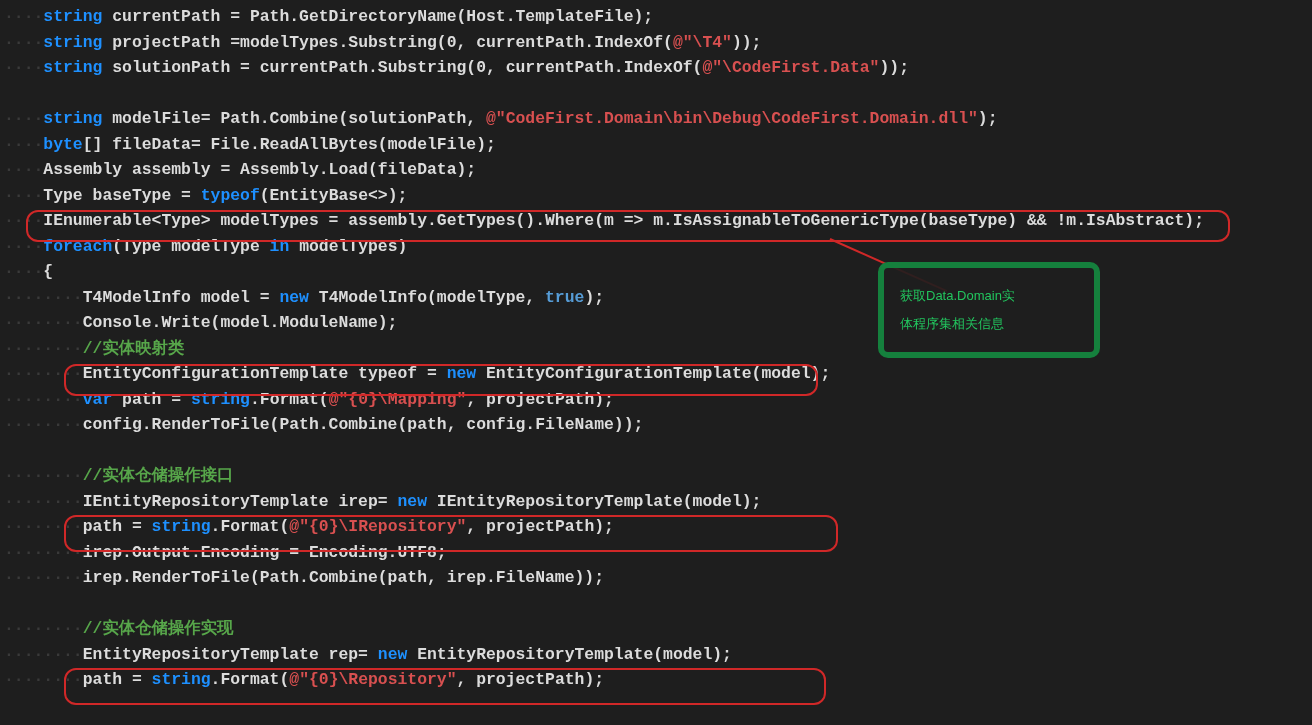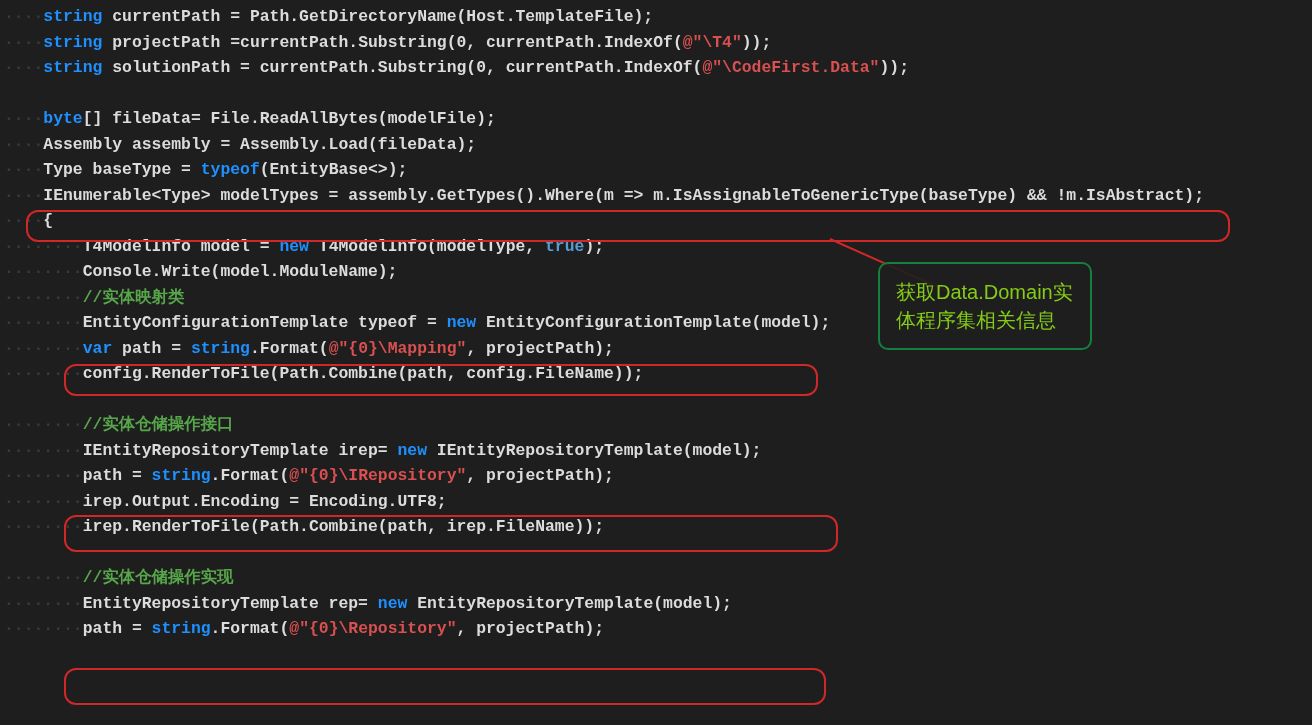--- a/index.html
+++ b/index.html
@@ -41,53 +41,55 @@
     pointer-events: none;
   }
   .anno-line {
     position: absolute;
     border-top: 2px solid #d02828;
     transform-origin: left center;
     pointer-events: none;
   }
   .callout {
     position: absolute;
-    border: 2px solid #15803d;
+    border: 6px solid #15803d;
     border-radius: 10px;
     background: rgba(30,30,30,0.9);
-    color: #84cc16;
+    color: #22c55e;
     font-family: "Microsoft YaHei", sans-serif;
-    font-size: 20px;
+    font-size: 13px;
     padding: 14px 16px;
     line-height: 28px;
     pointer-events: none;
   }
 </style>
 </head>
 <body>
 
 <div class="code-container">
 
 <div class="line"><span class="ws">····</span><span class="kw">string</span><span class="txt"> currentPath = Path.GetDirectoryName(Host.TemplateFile);</span></div>
 
-<div class="line"><span class="ws">····</span><span class="kw">string</span><span class="txt"> projectPath =currentPath.Substring(0, currentPath.IndexOf(</span><span class="str">@"\T4"</span><span class="txt">));</span></div>
+<div class="line"><span class="ws">····</span><span class="kw">string</span><span class="txt"> projectPath =modelTypes.Substring(0, currentPath.IndexOf(</span><span class="str">@"\T4"</span><span class="txt">));</span></div>
 
 <div class="line"><span class="ws">····</span><span class="kw">string</span><span class="txt"> solutionPath = currentPath.Substring(0, currentPath.IndexOf(</span><span class="str">@"\CodeFirst.Data"</span><span class="txt">));</span></div>
 
 <div class="line"> </div>
 
+<div class="line"><span class="ws">····</span><span class="kw">string</span><span class="txt"> modelFile= Path.Combine(solutionPath, </span><span class="str">@"CodeFirst.Domain\bin\Debug\CodeFirst.Domain.dll"</span><span class="txt">);</span></div>
 
 <div class="line"><span class="ws">····</span><span class="kw">byte</span><span class="txt">[] fileData= File.ReadAllBytes(modelFile);</span></div>
 
 <div class="line"><span class="ws">····</span><span class="txt">Assembly assembly = Assembly.Load(fileData);</span></div>
 
 <div class="line"><span class="ws">····</span><span class="txt">Type baseType = </span><span class="kw2">typeof</span><span class="txt">(EntityBase&lt;&gt;);</span></div>
 
 <div class="line"><span class="ws">····</span><span class="txt">IEnumerable&lt;Type&gt; modelTypes = assembly.GetTypes().Where(m =&gt; m.IsAssignableToGenericType(baseType) &amp;&amp; !m.IsAbstract);</span></div>
 
+<div class="line"><span class="ws">····</span><span class="kw">foreach</span><span class="txt">(Type modelType </span><span class="kw">in</span><span class="txt"> modelTypes)</span></div>
 
 <div class="line"><span class="ws">····</span><span class="txt">{</span></div>
 
 <div class="line"><span class="ws">········</span><span class="txt">T4ModelInfo model = </span><span class="kw">new</span><span class="txt"> T4ModelInfo(modelType, </span><span class="truekw">true</span><span class="txt">);</span></div>
 
 <div class="line"><span class="ws">········</span><span class="txt">Console.Write(model.ModuleName);</span></div>
 
 <div class="line"><span class="ws">········</span><span class="cmt">//实体映射类</span></div>
 
 <div class="line"><span class="ws">········</span><span class="txt">EntityConfigurationTemplate typeof = </span><span class="kw">new</span><span class="txt"> EntityConfigurationTemplate(model);</span></div>

